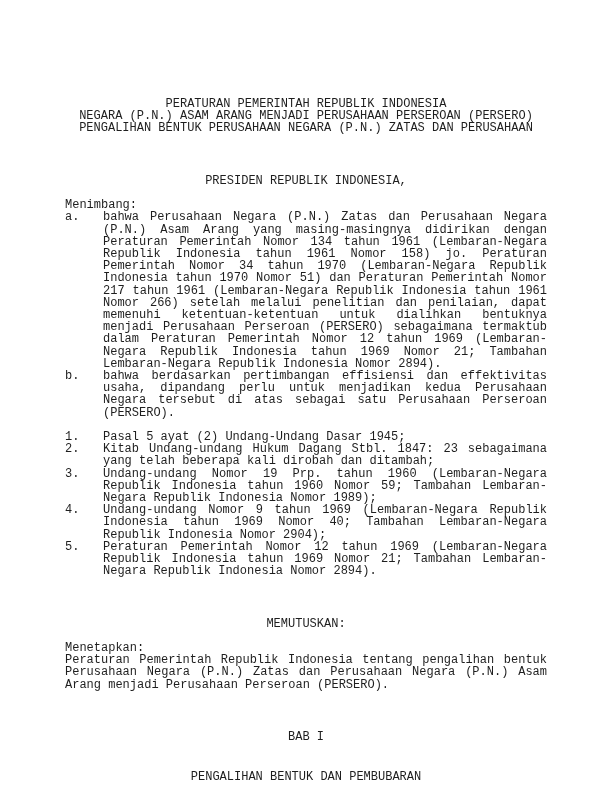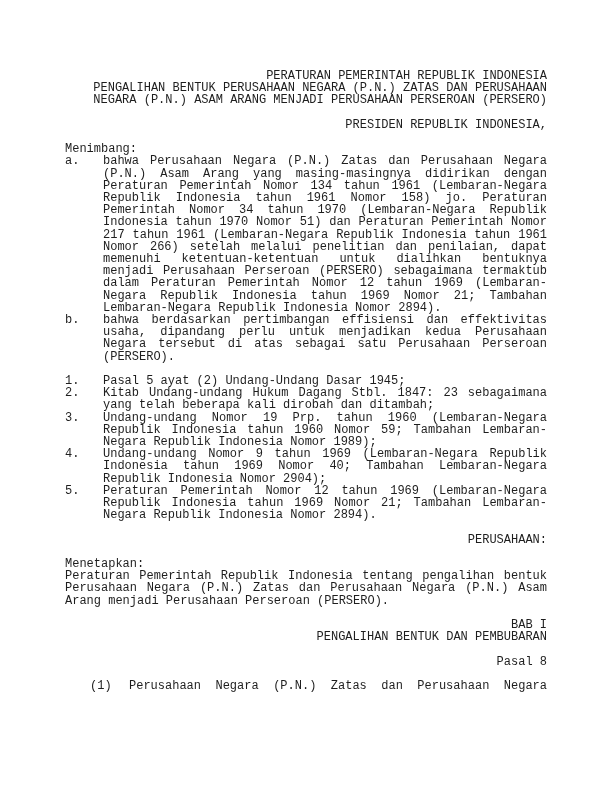--- a/index.html
+++ b/index.html
@@ -13,40 +13,40 @@
     font-size: 12px;
     line-height: 12.2px;
     color: #1e1e1e;
   }
   .doc {
     position: absolute;
     left: 65px;
     top: 70px;
     width: 482px;
   }
-  .center { text-align: right; }
+  .center { text-align: center; margin-top: 28px; }
   .sp { height: 12.2px; }
   .hang { display: flex; }
   .hang .marker { flex: 0 0 38px; }
   .hang .htext { flex: 1 1 auto; text-align: justify; }
   .para { text-align: justify; }
   .ayat { display: flex; padding-left: 25px; }
   .ayat .marker { flex: 0 0 39px; }
   .ayat .htext { flex: 1 1 auto; text-align: justify; text-align-last: justify; }
 </style>
 </head>
 <body>
 
 <div class="page">
   <div class="doc">
 
     <div class="center">
       <div>PERATURAN PEMERINTAH REPUBLIK INDONESIA</div>
+      <div>NEGARA (P.N.) ASAM ARANG MENJADI PERUSAHAAN PERSEROAN (PERSERO)</div>
       <div>PENGALIHAN BENTUK PERUSAHAAN NEGARA (P.N.) ZATAS DAN PERUSAHAAN</div>
-      <div>NEGARA (P.N.) ASAM ARANG MENJADI PERUSAHAAN PERSEROAN (PERSERO)</div>
     </div>
 
     <div class="sp"></div>
 
     <div class="center">PRESIDEN REPUBLIK INDONESIA,</div>
 
     <div class="sp"></div>
 
     <div>Menimbang:</div>
 
@@ -78,21 +78,21 @@
       <span class="marker">4.</span>
       <span class="htext">Undang-undang Nomor 9 tahun 1969 (Lembaran-Negara Republik Indonesia tahun 1969 Nomor 40; Tambahan Lembaran-Negara Republik Indonesia Nomor 2904);</span>
     </div>
     <div class="hang">
       <span class="marker">5.</span>
       <span class="htext">Peraturan Pemerintah Nomor 12 tahun 1969 (Lembaran-Negara Republik Indonesia tahun 1969 Nomor 21; Tambahan Lembaran-Negara Republik Indonesia Nomor 2894).</span>
     </div>
 
     <div class="sp"></div>
 
-    <div class="center">PERUSAHAAN:</div>
+    <div class="center">MEMUTUSKAN:</div>
 
     <div class="sp"></div>
 
     <div>Menetapkan:</div>
     <div class="para">Peraturan Pemerintah Republik Indonesia tentang pengalihan bentuk Perusahaan Negara (P.N.) Zatas dan Perusahaan Negara (P.N.) Asam Arang menjadi Perusahaan Perseroan (PERSERO).</div>
 
     <div class="sp"></div>
 
     <div class="center">BAB I</div>
     <div class="center">PENGALIHAN BENTUK DAN PEMBUBARAN</div>

